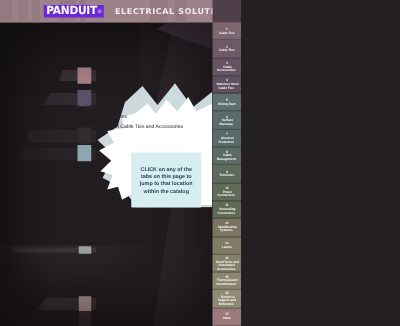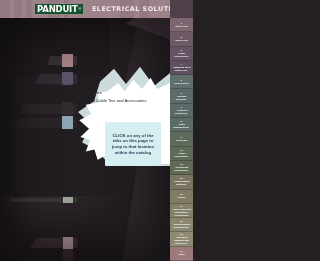--- a/index.html
+++ b/index.html
@@ -9,21 +9,21 @@
     font-family:"Liberation Sans", sans-serif;
     -webkit-font-smoothing:none;
   }
   #page{position:relative;width:193px;height:261px;overflow:hidden;background:#241f21;}
 
   
   .header{position:absolute;left:0;top:0;width:193px;height:18px;background:#9d8289;z-index:30;}
   .hdr-stripes{position:absolute;left:0;top:0;width:193px;height:18px;}
   .hdr-stripes i{position:absolute;top:0;height:18px;background:#8e7279;opacity:.55;}
   .logo{position:absolute;left:35px;top:3.5px;height:10px;display:flex;align-items:center;
-        background:#14532d;padding:0 2px 0 2px;}
+        background:#6d28d9;padding:0 2px 0 2px;}
   .logo-txt{color:#ffffff;font-size:8.5px;font-weight:bold;letter-spacing:-.2px;line-height:10px;
             font-family:"DejaVu Sans", sans-serif;transform:scaleY(1.05);white-space:nowrap;}
   .logo-reg{color:#ffffff;font-size:4px;vertical-align:top;margin-left:.5px;}
   .hdr-title{position:absolute;left:92px;top:5px;color:#f2eaec;font-size:6.4px;font-weight:bold;
              letter-spacing:.5px;white-space:nowrap;font-family:"DejaVu Sans", sans-serif;}
   .hdr-right{position:absolute;right:0;top:0;width:23px;height:18px;background:#4e3f48;}
 
   
   .stage{position:absolute;left:0;top:18px;width:170px;height:243px;overflow:hidden;
          background:#221d20;}

